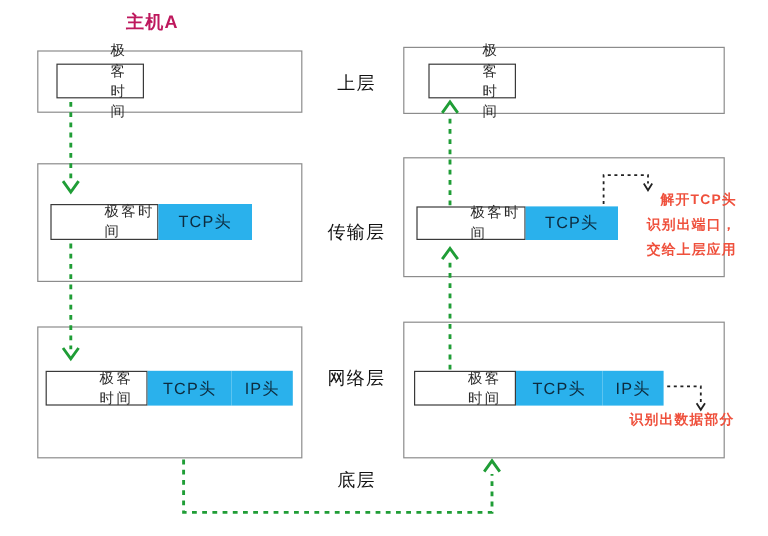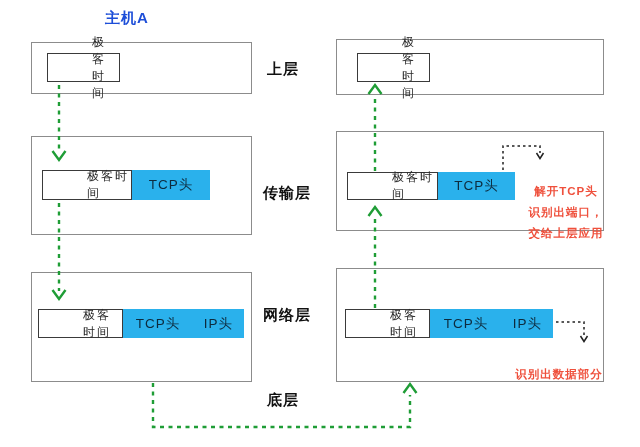--- a/index.html
+++ b/index.html
@@ -3,40 +3,40 @@
 <meta charset="utf-8">
 <style>
   html,body{margin:0;padding:0;}
   body{
     width:640px;height:447px;background:#ffffff;position:relative;
     font-family:"Liberation Sans", sans-serif;color:#1c1c1c;overflow:hidden;
   }
   *{box-sizing:border-box;}
   .abs{position:absolute;}
   .host-title{
-    font-size:15px;font-weight:600;text-align:center;letter-spacing:1px;color:#1d4ed8;
+    font-size:15px;font-weight:600;text-align:center;letter-spacing:1px;color:#be185d;
   }
   .layer-label{
-    font-size:15px;font-weight:700;text-align:left;letter-spacing:1px;color:#111;
+    font-size:15px;font-weight:400;text-align:center;letter-spacing:1px;color:#111;
   }
   .layer-box{
     border:1.6px solid var(--box_border);background:#ffffff;
   }
   .payload{
     border:1.5px solid var(--inner_border);background:#ffffff;
     display:flex;align-items:center;justify-content:center;
     font-size:12px;letter-spacing:2px;color:#2a2a2a;padding-left:44px;
   }
   .hdr{
     background:var(--blue);
     display:flex;align-items:center;justify-content:center;
     font-size:13.5px;font-weight:400;letter-spacing:1px;color:var(--hdr_text);
   }
   .note{
-    color:var(--red);font-size:11.5px;font-weight:600;text-align:center;letter-spacing:1px;margin-top:24px;
+    color:var(--red);font-size:11.5px;font-weight:600;text-align:right;letter-spacing:1px;
   }
   .note span{display:block;}
   .note-tcp span{line-height:21px;}
   .note-ip span{line-height:18px;}
   svg.overlay{position:absolute;left:0;top:0;pointer-events:none;}
   .garrow{stroke:var(--green);stroke-width:2.4;fill:none;}
   .gdash{stroke-dasharray:4 4.5;}
   .karrow{stroke:var(--ink);stroke-width:1.5;fill:none;}
   .kdash{stroke-dasharray:2.5 3;}
 </style>

